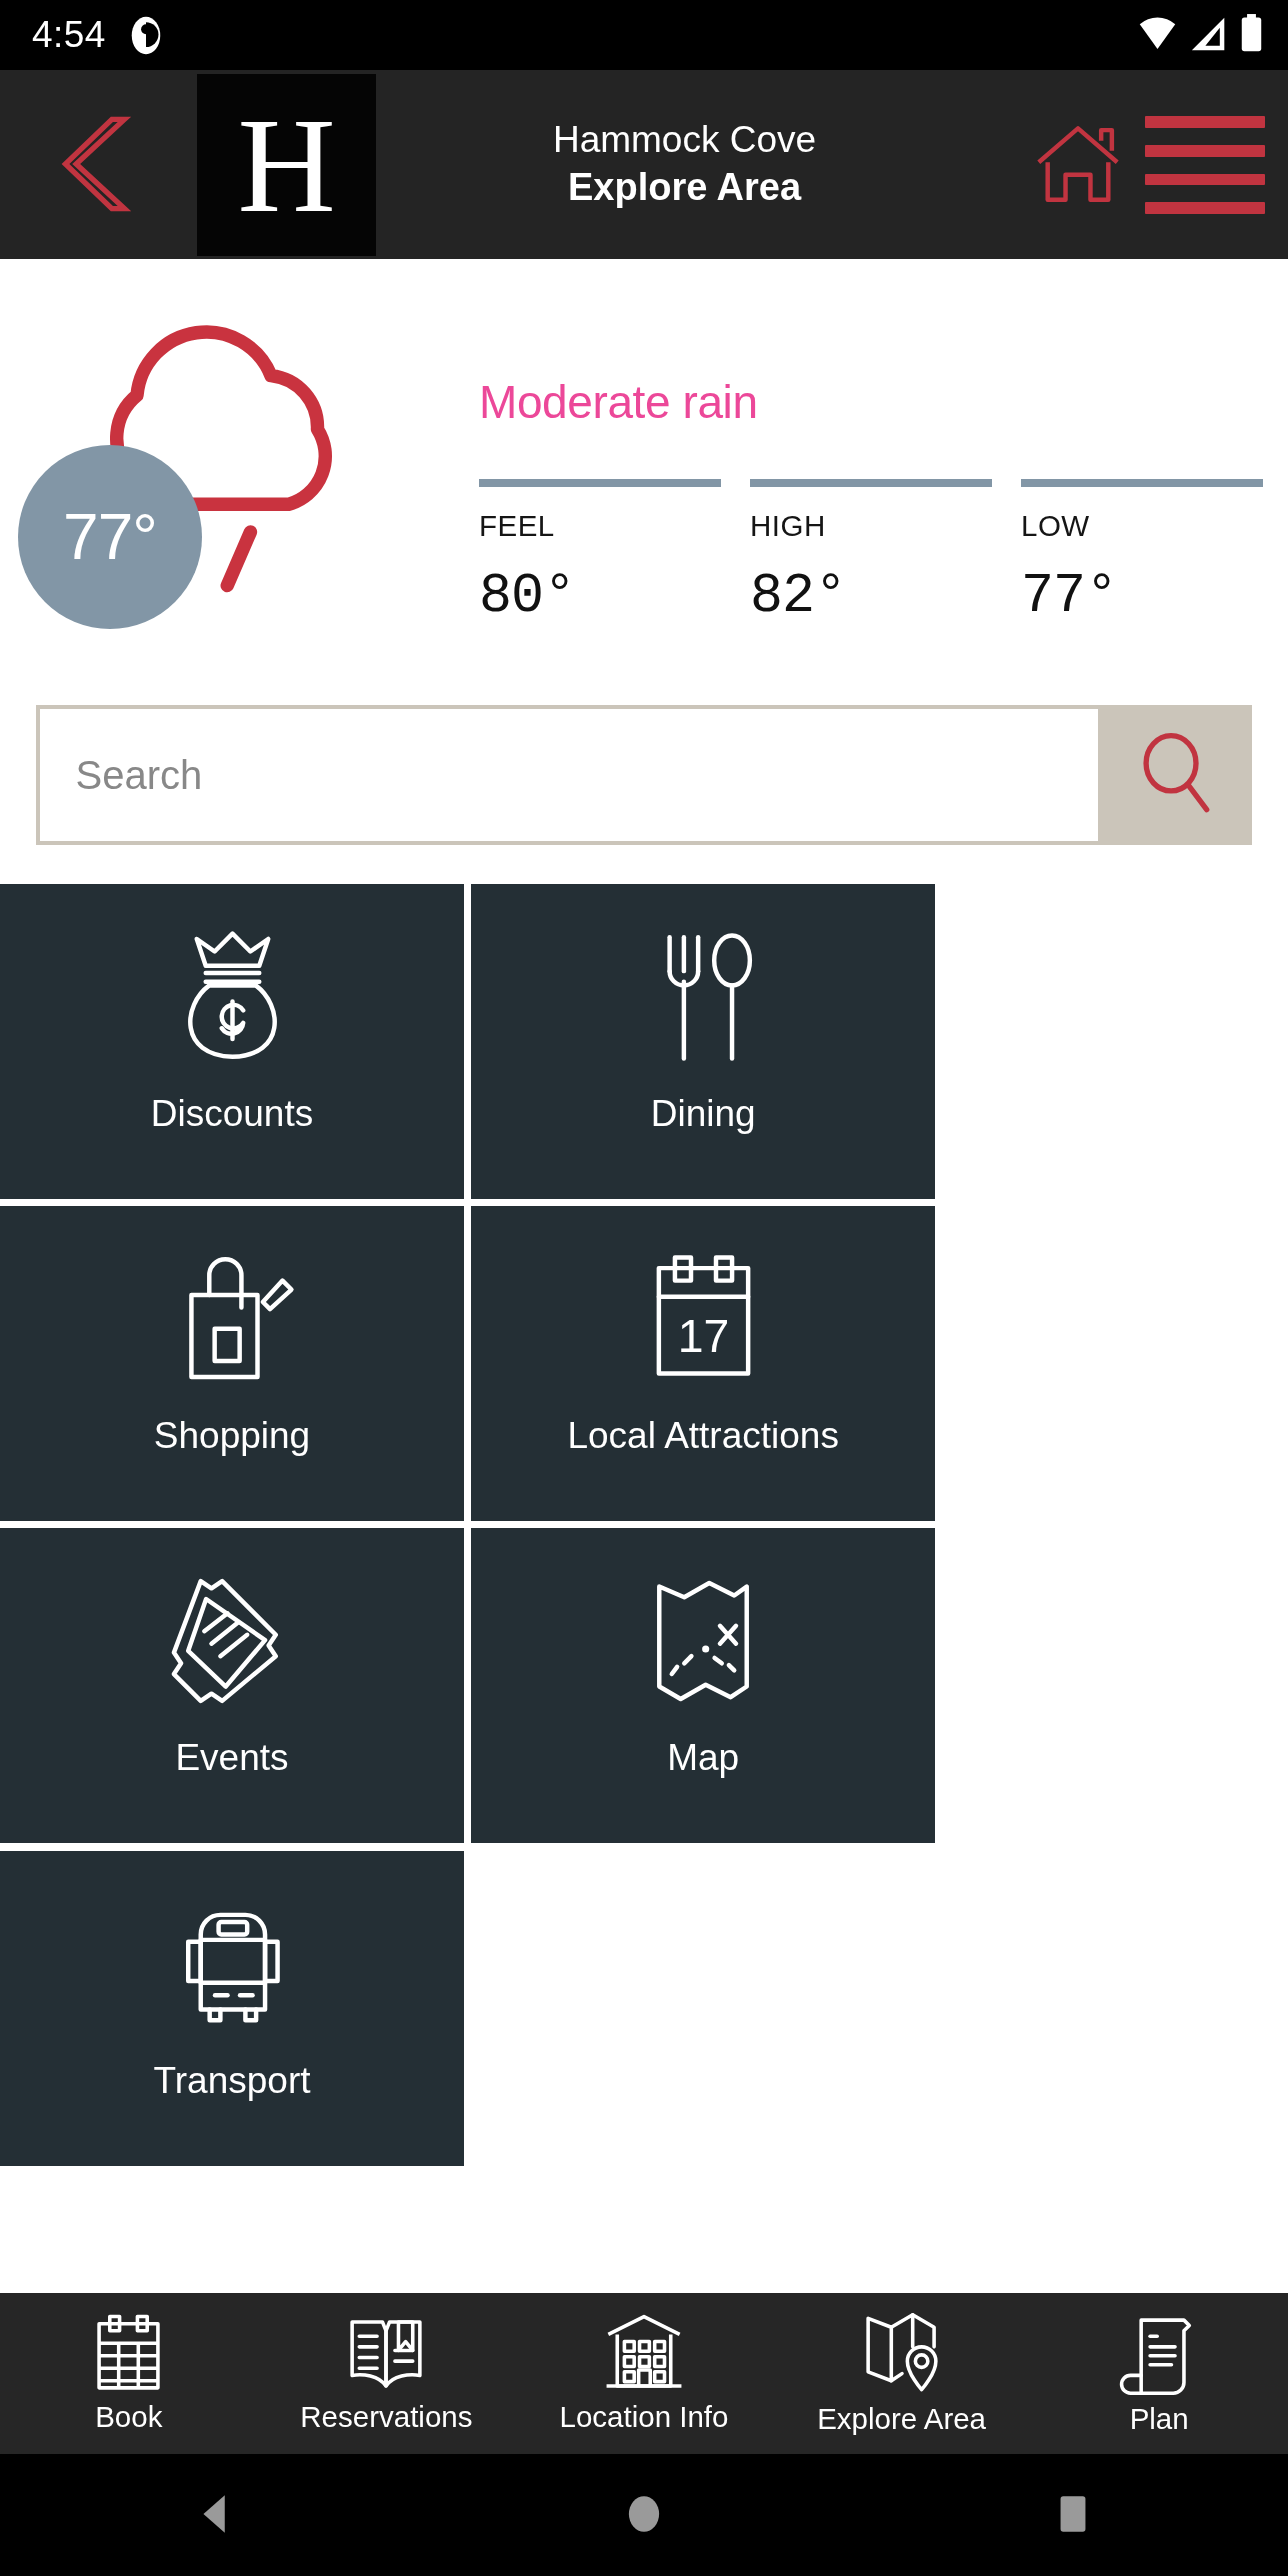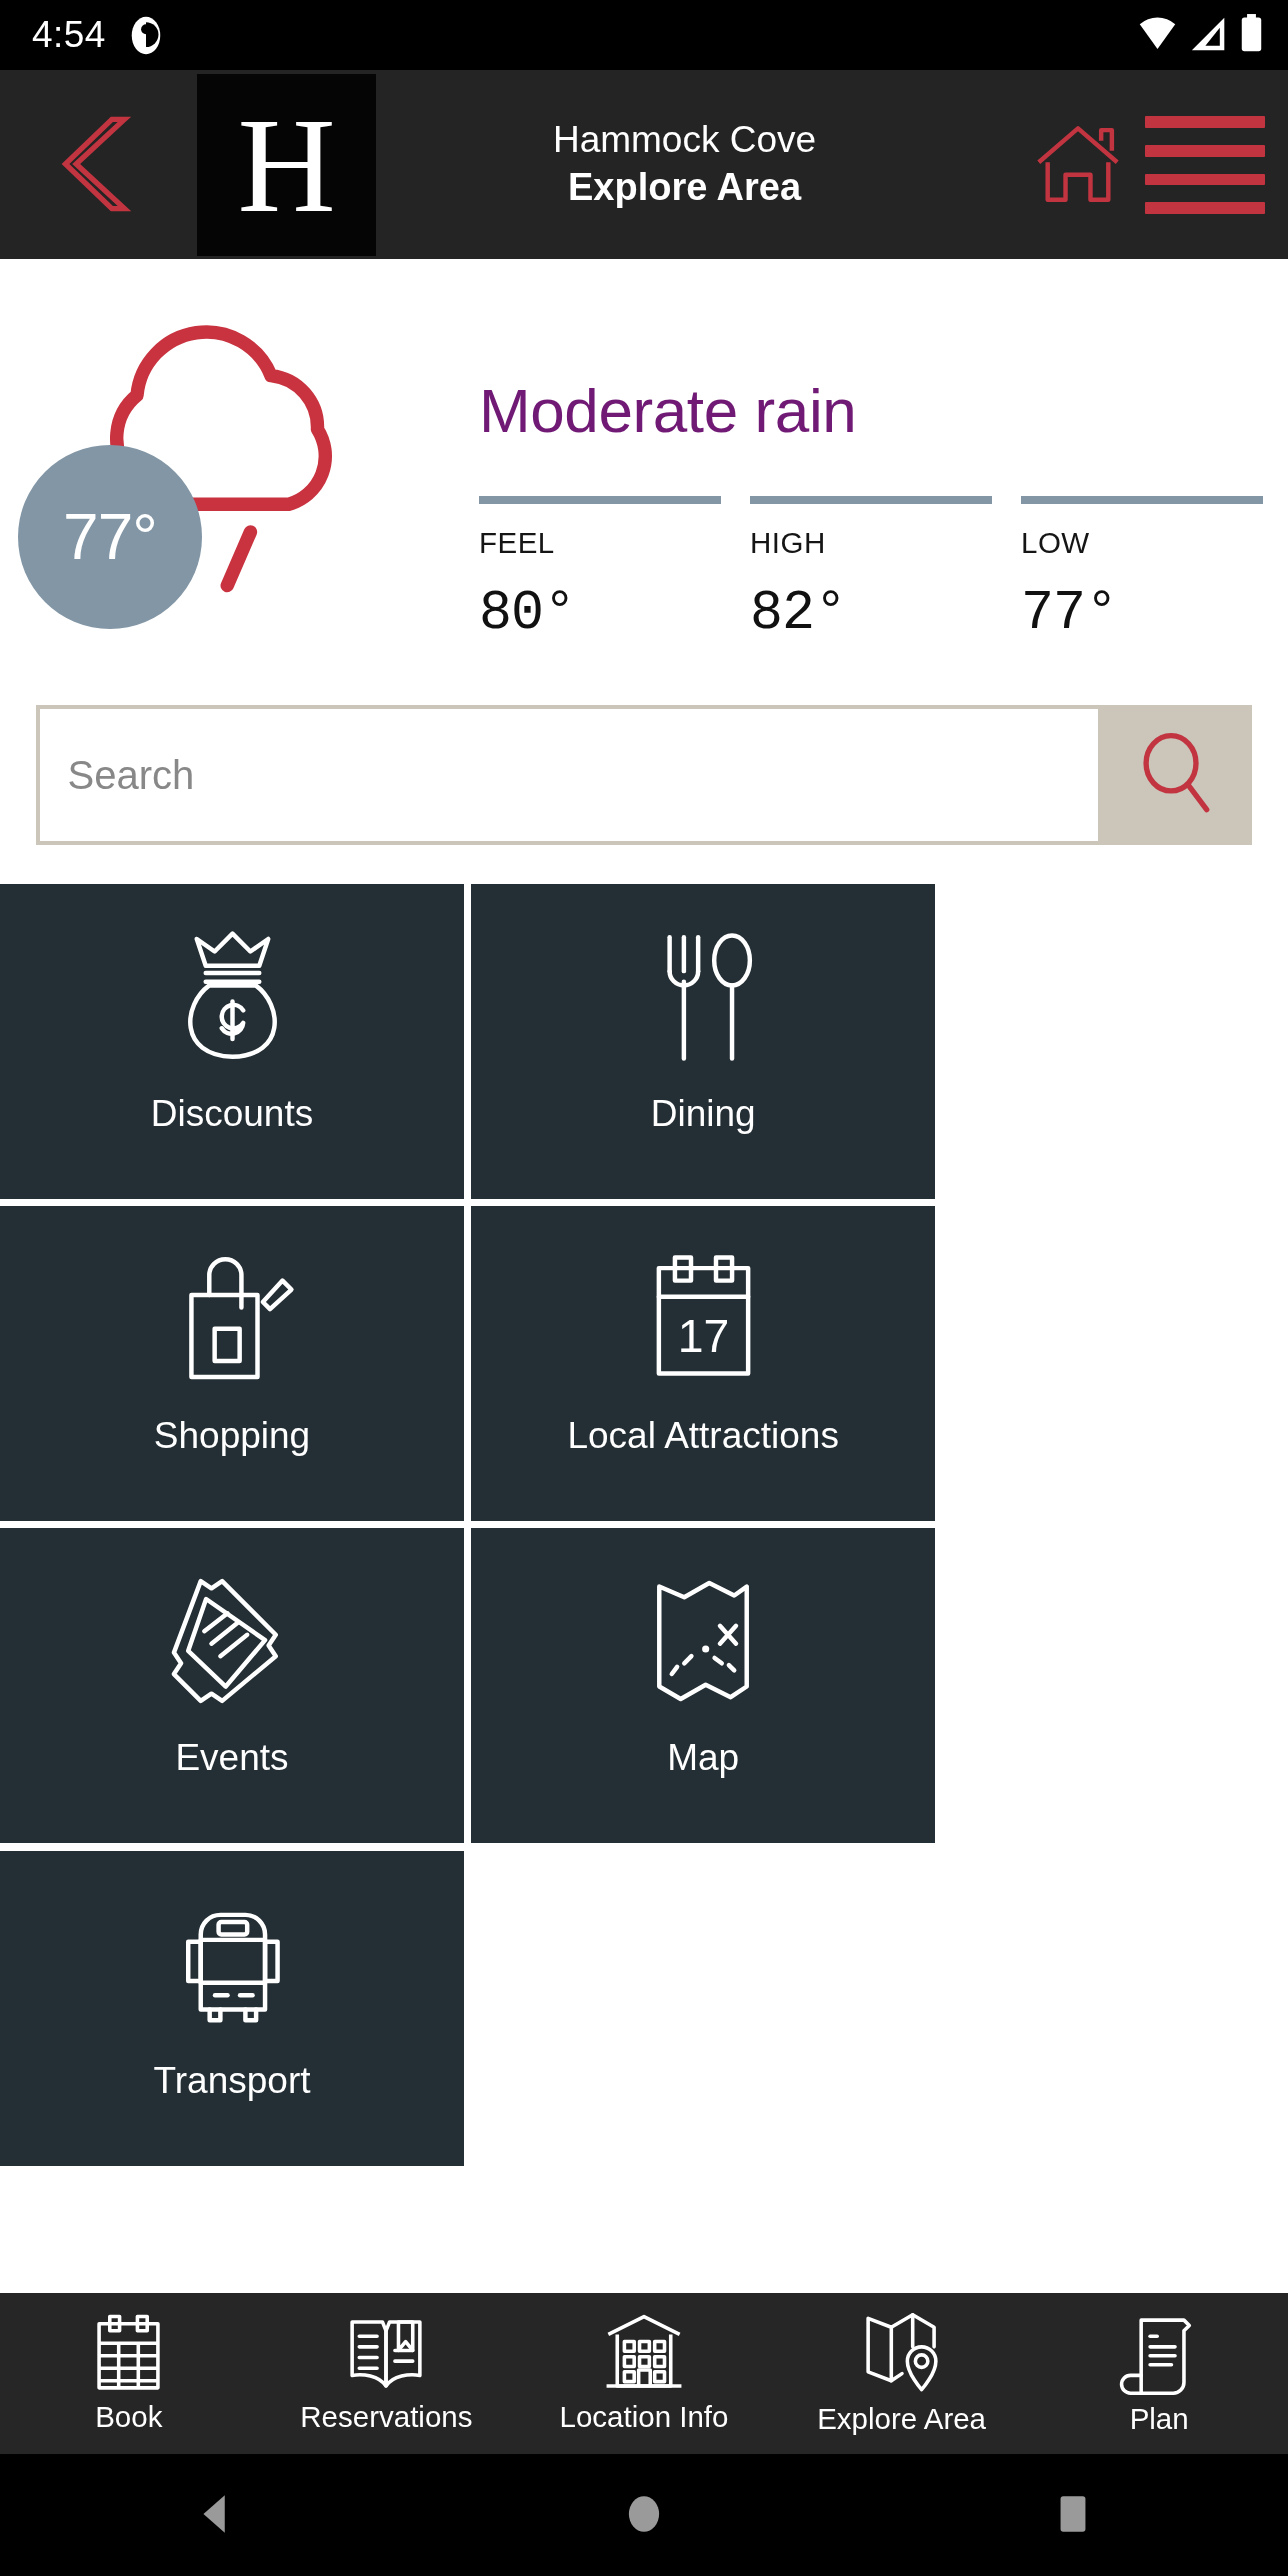--- a/index.html
+++ b/index.html
@@ -58,21 +58,21 @@
     position:absolute; left:18px; top:186px; width:184px; height:184px;
     border-radius:50%; background:#8296a6;
     display:flex; align-items:center; justify-content:center;
   }
   .wx-badge span {
     color:#ffffff; font-size:64px; font-weight:400; letter-spacing:-0.9px;
     font-family:"Liberation Sans", sans-serif;
   }
   .wx-info { position:absolute; left:479px; top:0px; width:787px; }
   .wx-cond {
-    font-size:62px; color:#701a75; font-weight:400; letter-spacing:-0.4px;
+    font-size:46px; color:#ec4899; font-weight:400; letter-spacing:-0.4px;
     margin-top:116px;
     font-family:"Liberation Sans", sans-serif;
   }
   .wx-cols { display:flex; margin-top:50px; gap:29px; }
   .wx-col { width:242px; }
   .wx-rule { height:8px; background:#8296a6; width:100%; }
   .wx-lbl {
     margin-top:22.4px; font-size:29.5px; color:#151515; letter-spacing:0.5px;
     font-family:"Liberation Sans", sans-serif;
   }
@@ -85,21 +85,21 @@
   .searchwrap {
     position:absolute; left:36px; top:705px; width:1216px; height:140px;
     background:#cbc5ba; display:flex; align-items:stretch;
   }
   .searchfield {
     flex:1; margin:3.6px 0 3.6px 3.6px; background:#ffffff; border:0;
     display:flex; align-items:center;
   }
   .searchfield input {
     width:100%; height:100%; border:0; outline:0; background:transparent;
-    font-size:40px; color:#15803d; padding-left:28px;
+    font-size:40px; color:#15803d; padding-left:36px;
     font-family:"Liberation Sans", sans-serif;
   }
   .searchfield input::placeholder { color:#888888; }
   .searchbtn { width:154px; display:flex; align-items:center; justify-content:center; }
 
   
   .grid {
     position:absolute; left:0; top:884px; width:1288px;
     display:flex; flex-wrap:wrap; gap:7.2px;
   }

